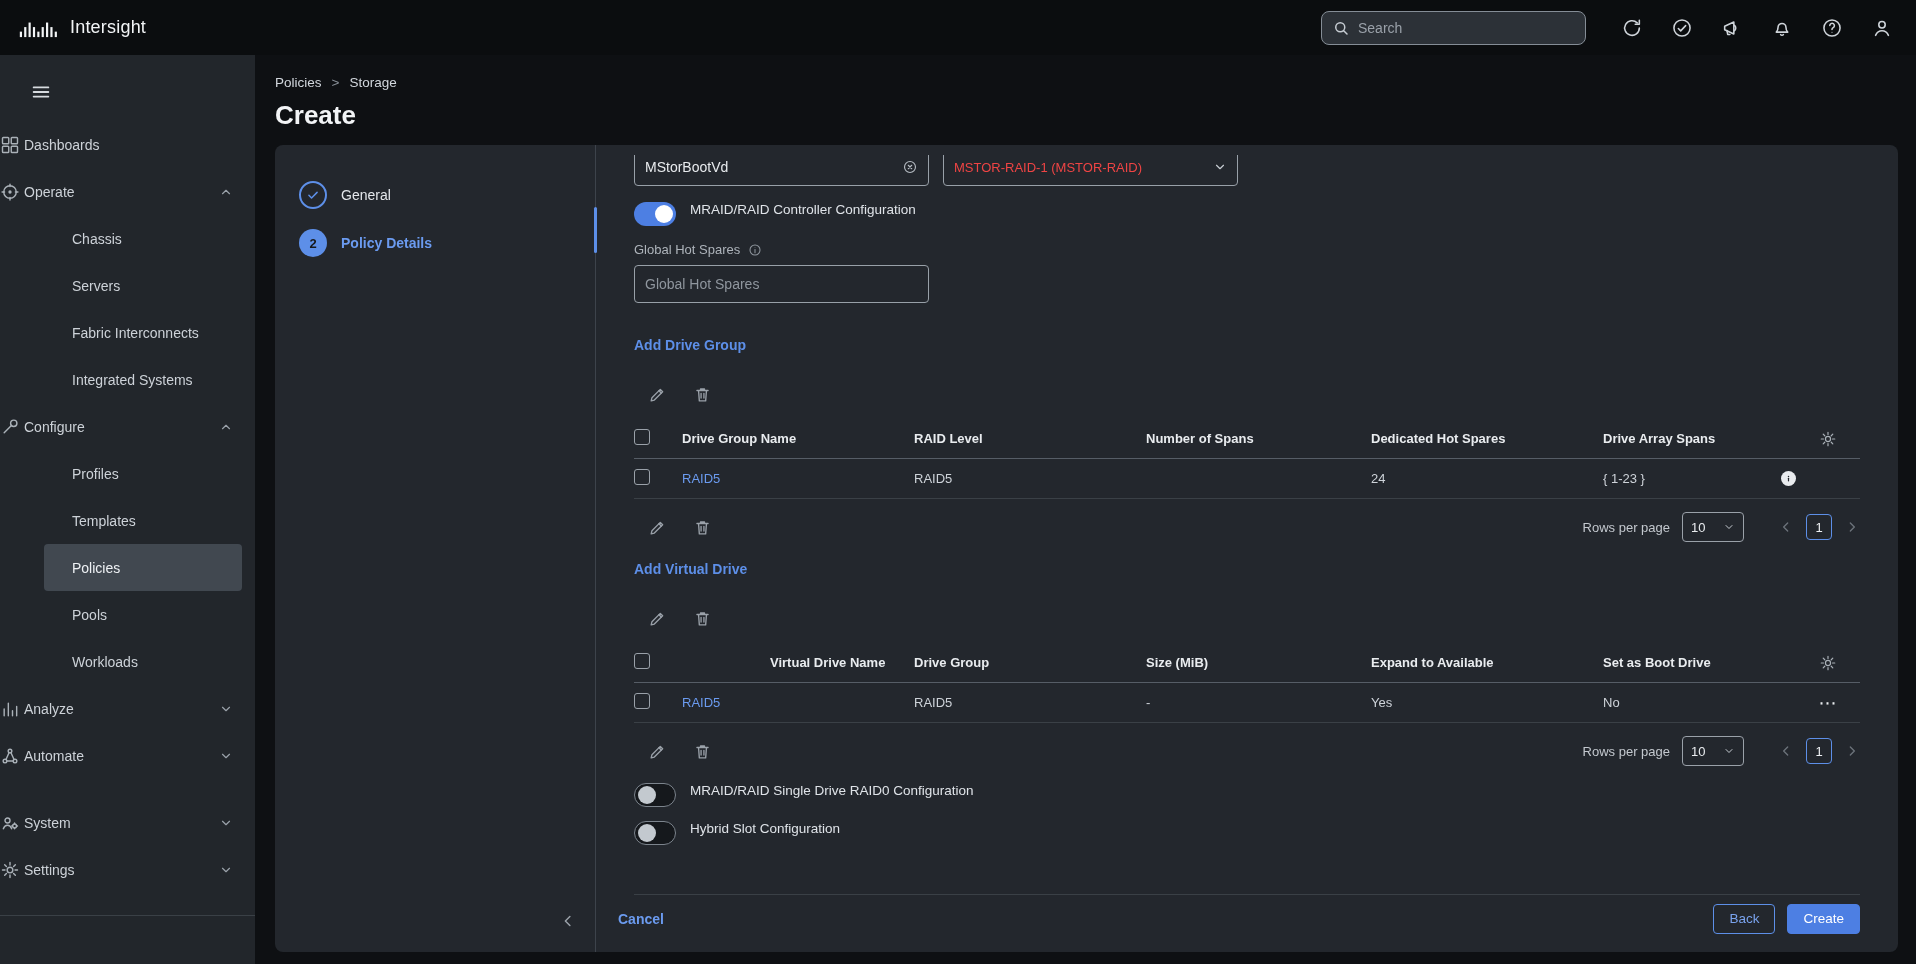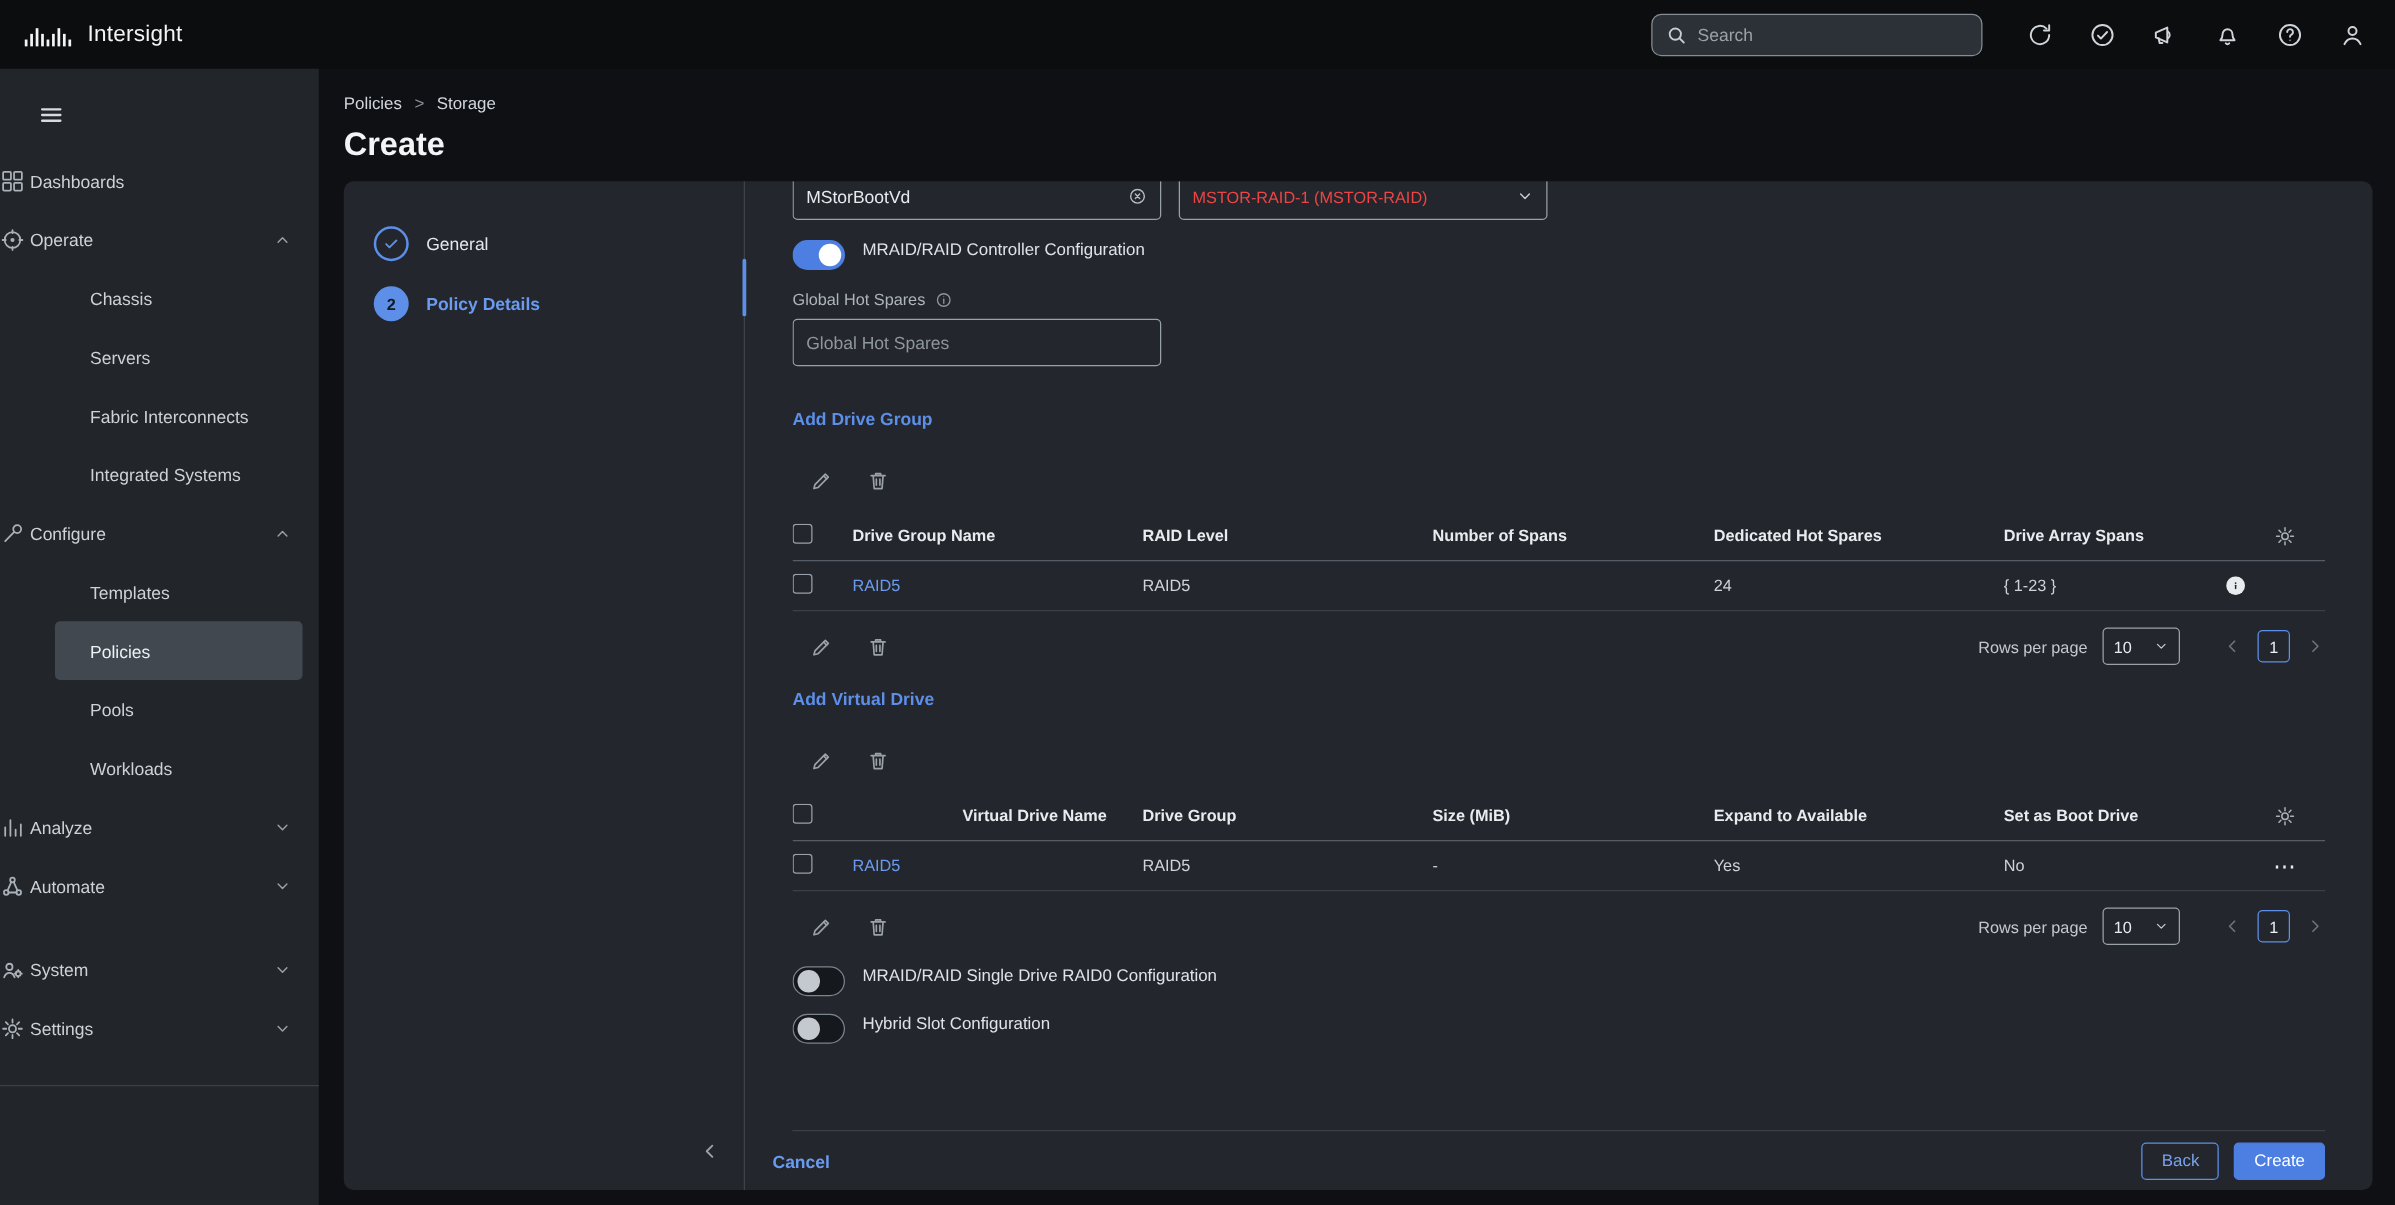--- a/index.html
+++ b/index.html
@@ -51,21 +51,21 @@
     justify-content:center;flex:none}
   .step-circle.done{border:2px solid #5d8fe8;color:#5d8fe8}
   .step-circle.current{background:#5d8fe8;color:#15181c;font-weight:700;font-size:13px}
   .step-label{font-size:14px;color:#e4e7eb}
   .step.active .step-label{color:#6b9bf0;font-weight:600}
   .collapse{position:absolute;bottom:22px;right:18px;color:#9aa1a9;cursor:pointer}
   .vdivider{width:1px;background:#3d434b;position:relative;flex:none}
   .active-seg{position:absolute;top:62px;left:-1px;width:3px;height:46px;background:#5d8fe8;
     border-radius:2px}
 
-  .content{flex:1;display:flex;flex-direction:column;padding:0 38px;min-width:0}
+  .content{flex:1;display:flex;flex-direction:column;padding:10px 38px;min-width:0}
   .form-scroll{flex:1;overflow:hidden;min-height:0}
 
   .field-row{display:flex;gap:14px;margin-top:-7px}
   .text-field,.select-field{width:295px;height:38px;border:1px solid #98a0a8;border-radius:4px;
     display:flex;align-items:center;padding:0 10px;gap:8px;background:transparent}
   .text-field input{flex:1;min-width:0;background:transparent;border:none;outline:none;
     color:#e8ebee;font-size:14px;font-family:inherit}
   .text-field input::placeholder{color:#8f969e}
   .select-field{cursor:pointer;justify-content:space-between}
   .select-field .sel-text{font-size:13px;color:#ef4444;white-space:nowrap;overflow:hidden}
@@ -246,20 +246,23 @@
           </svg>
       </span>
       <span class="nav-label">Configure</span>
       <span class="chev">
         <svg width="14" height="14" viewBox="0 0 24 24" fill="none" stroke="currentColor" stroke-width="2" stroke-linecap="round" stroke-linejoin="round">
             <path d="M6 15l6-6 6 6"></path>
           </svg>
       </span>
     </div>
     <div class="nav-item child">
+        <span>Profiles</span>
+      </div>
+    <div class="nav-item child">
         <span>Templates</span>
       </div>
     <div class="nav-item child selected">
         <span>Policies</span>
       </div>
     <div class="nav-item child">
         <span>Pools</span>
       </div>
     <div class="nav-item child">
         <span>Workloads</span>

